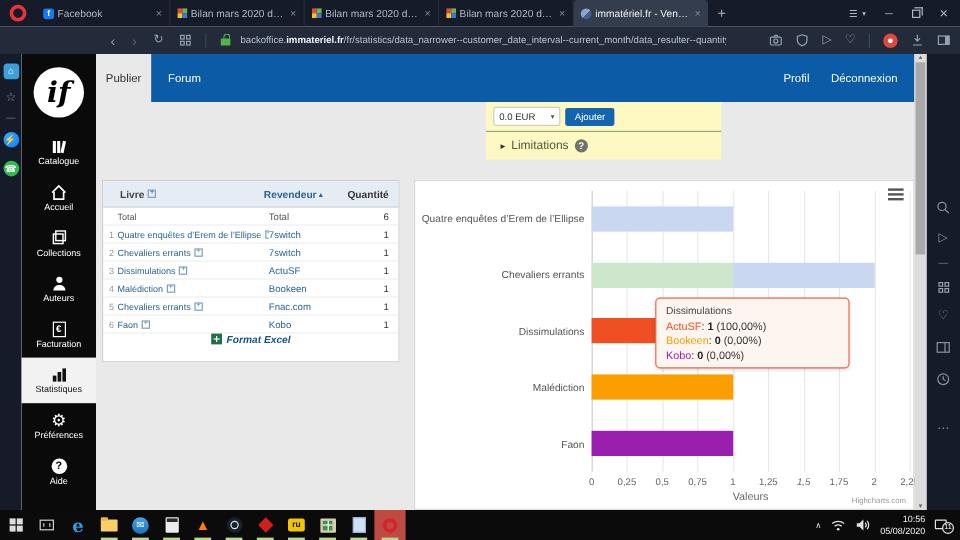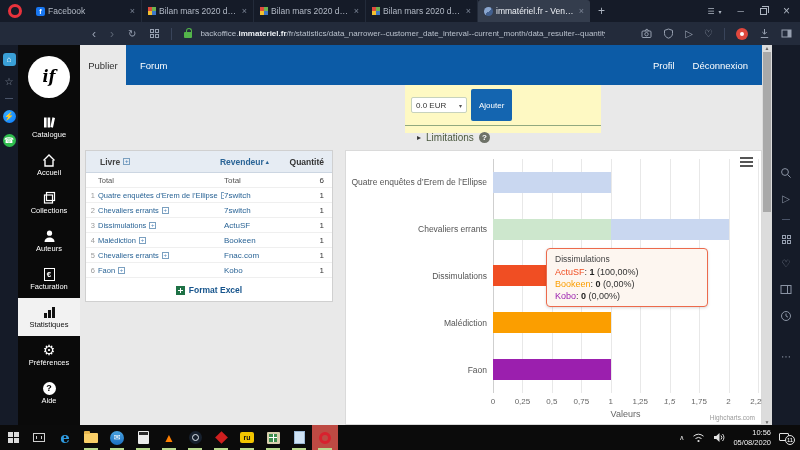--- a/index.html
+++ b/index.html
@@ -60,21 +60,21 @@
   .oright svg{display:block;}
   .omore{margin-top:14px;font-size:10px;}
 
   
   .page{position:absolute;left:18px;top:45px;width:754px;height:380px;background:#e9e9e9;}
 
   
   .appside{position:absolute;left:0;top:0;width:62px;height:380px;background:#0a0a0a;}
   .logo-block{height:63px;display:flex;align-items:center;justify-content:center;}
   .logo-circle{width:42px;height:42px;border-radius:50%;background:#fff;color:#000;
-      font-family:"DejaVu Serif",serif;font-style:italic;font-weight:bold;font-size:16px;
+      font-family:"DejaVu Serif",serif;font-style:italic;font-weight:bold;font-size:24px;
       display:flex;align-items:center;justify-content:center;}
   .side-item{height:38px;display:flex;flex-direction:column;align-items:center;justify-content:center;gap:2px;color:#fff;}
   .side-item .lbl{font-size:7.5px;line-height:1;}
   .side-item.active{background:#f2f2f2;color:#111;}
   .side-item svg{display:block;}
   .ic-invoice{width:11px;height:13px;border:1px solid currentColor;display:flex;align-items:center;justify-content:center;font-size:8px;font-weight:bold;}
   .ic-gear{font-size:14px;line-height:14px;}
   .ic-help{width:13px;height:13px;border-radius:50%;background:#fff;color:#000;font-size:9px;font-weight:bold;display:flex;align-items:center;justify-content:center;}
 
   
@@ -88,21 +88,21 @@
   .ps-thumb{position:absolute;left:1px;top:7px;width:8px;height:160px;background:#a9a9a9;}
   .ps-up,.ps-down{position:absolute;left:0;width:10px;font-size:5px;color:#666;text-align:center;}
   .ps-up{top:0;}.ps-down{bottom:0;}
 
   
   .gpanel{position:absolute;left:387px;top:40px;width:196px;height:48px;background:#fef9c3;}
   .gp-row1{display:flex;align-items:center;gap:4px;padding:4px 6px 3px 6px;}
   .amount-select{width:56px;height:16px;background:#fff;border:1px solid #c7d2bd;border-radius:2px;
       display:flex;align-items:center;justify-content:space-between;padding:0 4px;font-size:8px;color:#333;}
   .amount-select .car{font-size:6px;color:#555;}
-  .btn-ajouter{height:32px;background:#1465b0;color:#fff;border-radius:2px;font-size:8px;display:flex;align-items:center;padding:0 8px;}
+  .btn-ajouter{height:15px;background:#1465b0;color:#fff;border-radius:2px;font-size:8px;display:flex;align-items:center;padding:0 8px;}
   .gp-div{border-top:1px solid #91a97f;margin:1px 0 0 0;}
   .gp-row2{display:flex;align-items:center;gap:5px;padding:6px 0 0 12px;color:#4c5a40;}
   .gp-arrow{font-size:8px;color:#333;}
   .gp-lim{font-size:10px;}
   .helpdot{width:11px;height:11px;border-radius:50%;background:#6e7268;color:#fff;font-size:8px;font-weight:bold;display:flex;align-items:center;justify-content:center;}
 
   
   .tcard{position:absolute;left:67px;top:105px;width:248px;height:152px;background:#fff;border:1px solid #d0d0d0;}
   .thead{height:22px;background:#e6ecf3;border-bottom:1px solid #ccd6e2;display:flex;align-items:center;font-size:8.5px;font-weight:bold;}
   .h-livre{width:138px;padding-left:14px;color:#444;display:flex;align-items:center;gap:3px;}
@@ -110,21 +110,21 @@
   .h-qty{flex:1;text-align:right;padding-right:8px;color:#333;}
   .sort{font-size:6px;color:#2a6496;}
   .trow{height:15px;display:flex;align-items:center;font-size:8px;border-bottom:1px solid #efefef;}
   .c-num{width:12px;text-align:right;color:#999;padding-right:3px;font-size:7.5px;}
   .c-book{width:126px;color:#2a6496;display:flex;align-items:center;gap:3px;font-size:7.5px;white-space:nowrap;overflow:hidden;}
   .c-vend{width:70px;color:#2a6496;font-size:8px;}
   .c-qty{flex:1;text-align:right;padding-right:8px;color:#333;}
   .trow.total{color:#555;}
   .trow.total .c-book,.trow.total .c-vend{color:#555;}
   .plusbox{width:7px;height:7px;border:1px solid #7ba0c0;color:#5588bb;font-size:6px;line-height:5px;text-align:center;font-style:normal;flex:0 0 auto;}
-  .tfoot{height:17px;display:flex;align-items:flex-end;justify-content:center;gap:4px;}
+  .tfoot{height:17px;display:flex;align-items:flex-start;justify-content:center;gap:4px;font-style:italic;}
   .xls{width:9px;height:9px;background:#1e7145;position:relative;}
   .xls::after{content:"";position:absolute;inset:2px;background:
       linear-gradient(#fff,#fff) 50% 0/1px 100% no-repeat,
       linear-gradient(#fff,#fff) 0 50%/100% 1px no-repeat;}
   .fx-label{font-size:8.5px;font-weight:bold;color:#16548c;}
 
   
   .ccard{position:absolute;left:327px;top:105px;width:417px;height:275px;background:#fff;border:1px solid #dadada;}
   .burger{position:absolute;right:8px;top:6px;width:13px;display:flex;flex-direction:column;gap:2px;}
   .burger i{height:2px;background:#555;}

